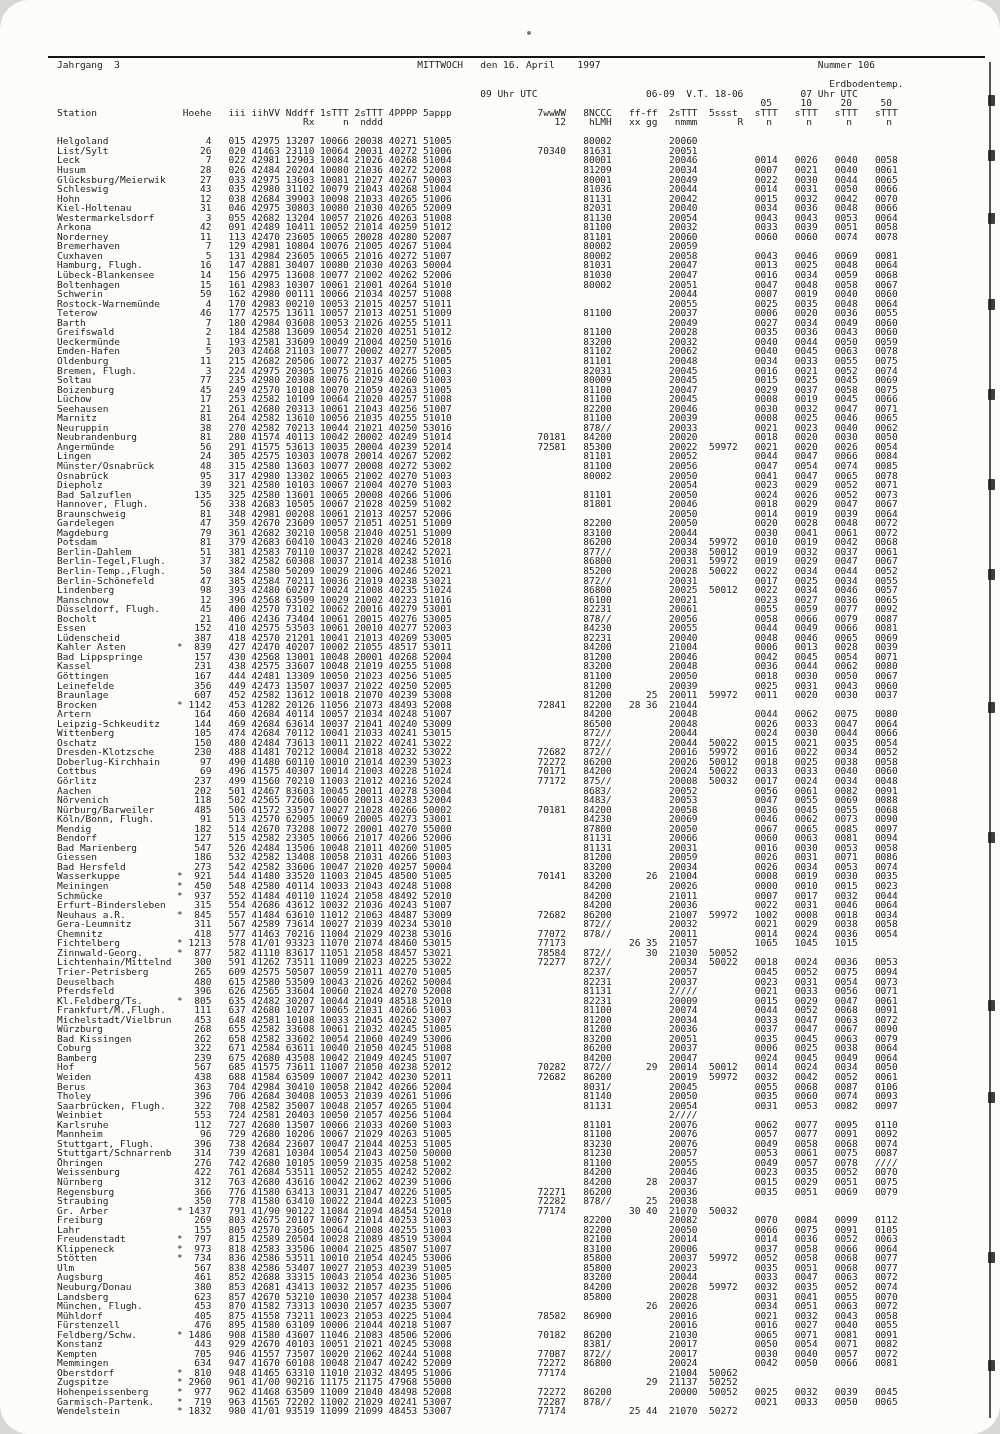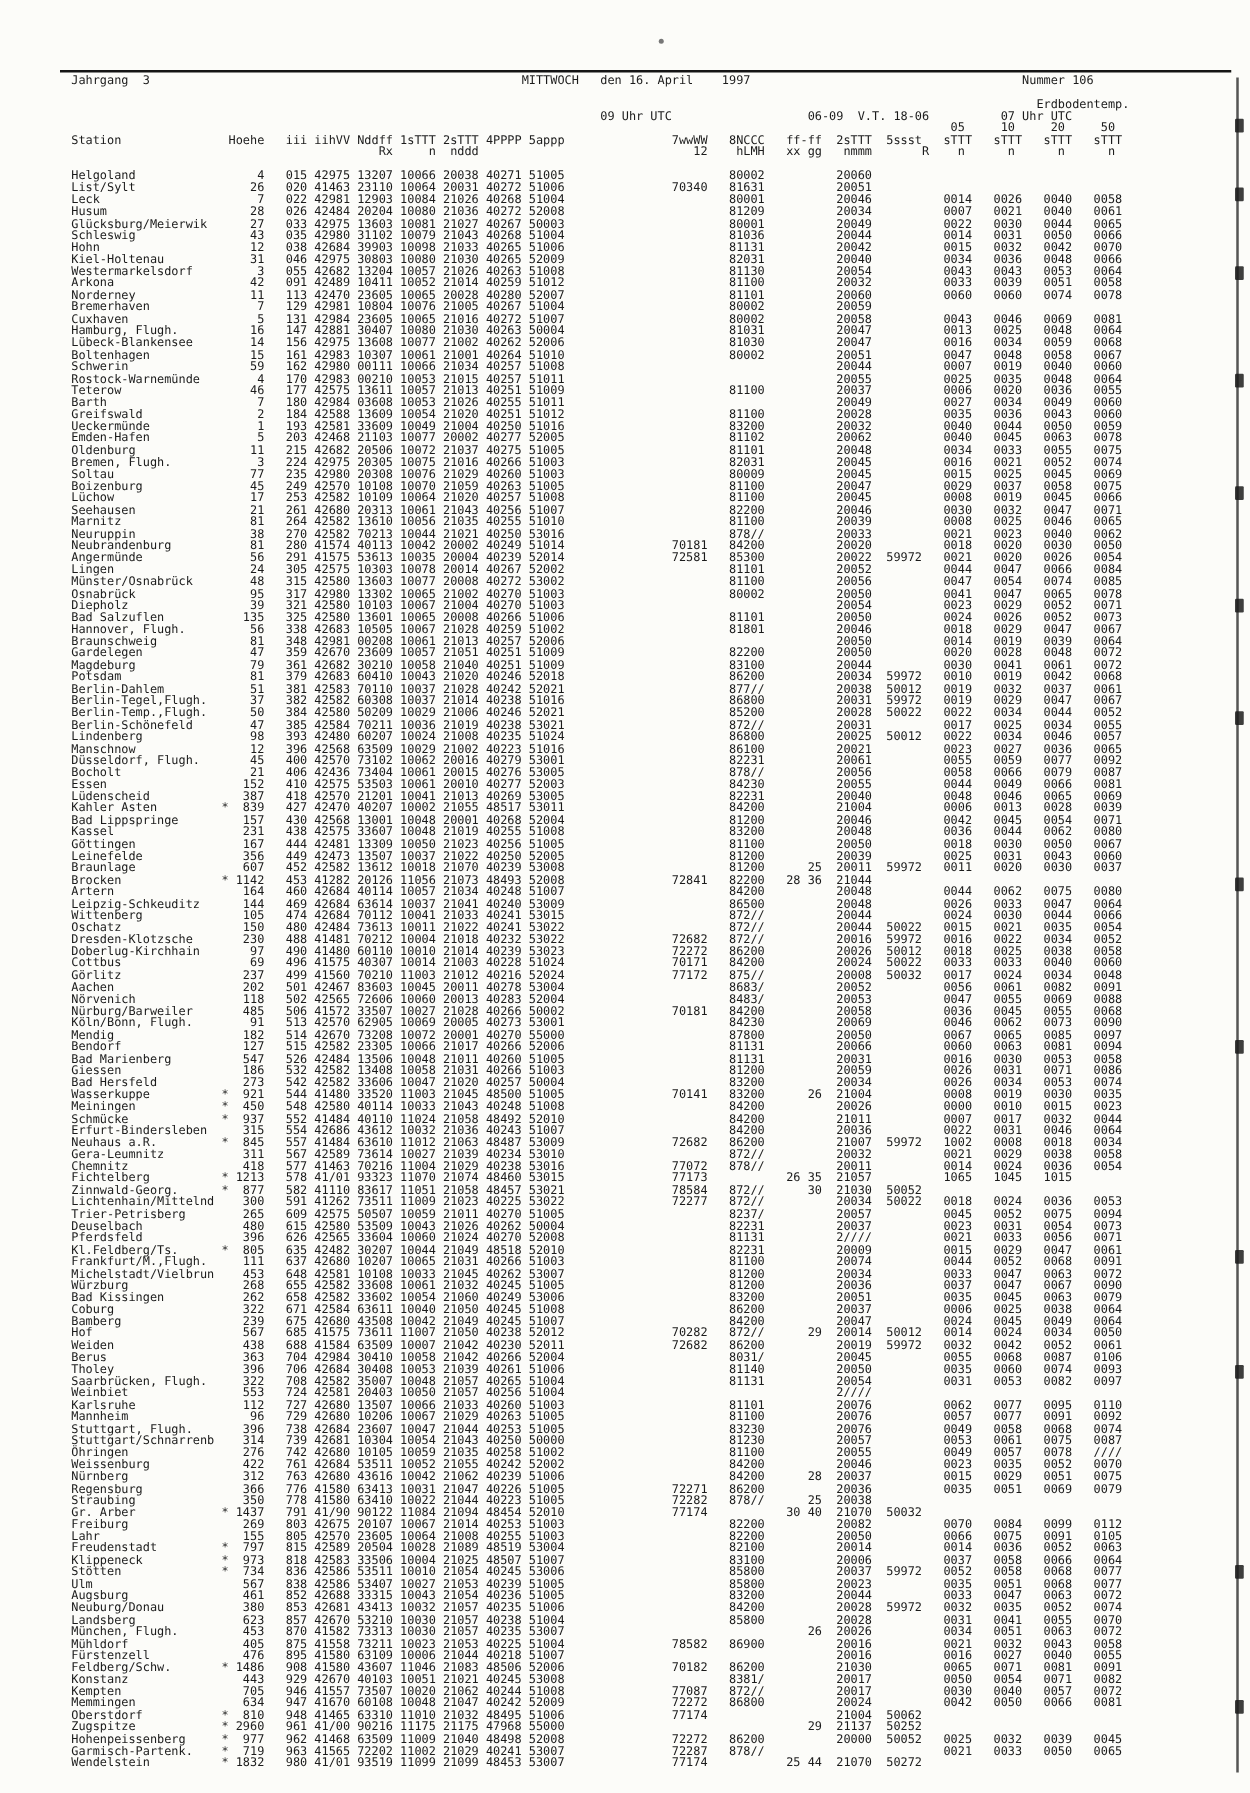--- a/index.html
+++ b/index.html
@@ -5,20 +5,21 @@
 <style>
   html,body{margin:0;padding:0;background:#d9d9d4;}
   .page{
     position:relative;
     width:1000px;height:1434px;
     background:#fcfcf9;
     color:#1b1b1b;
     font-family:"DejaVu Sans Mono",monospace;
     font-size:9.5px;
     overflow:hidden;
+    border-radius:29px;
   }
   .top-rule{
     position:absolute;left:48px;top:56px;width:937px;height:2px;background:#151515;
   }
   .scan-edge{
     position:absolute;right:9px;top:62px;bottom:16px;width:2px;background:#2a2a2a;opacity:.8;
   }
   .scan-mark{
     position:absolute;right:5px;width:7px;height:11px;background:#1c1c1c;border-radius:1px;opacity:.85;
   }

